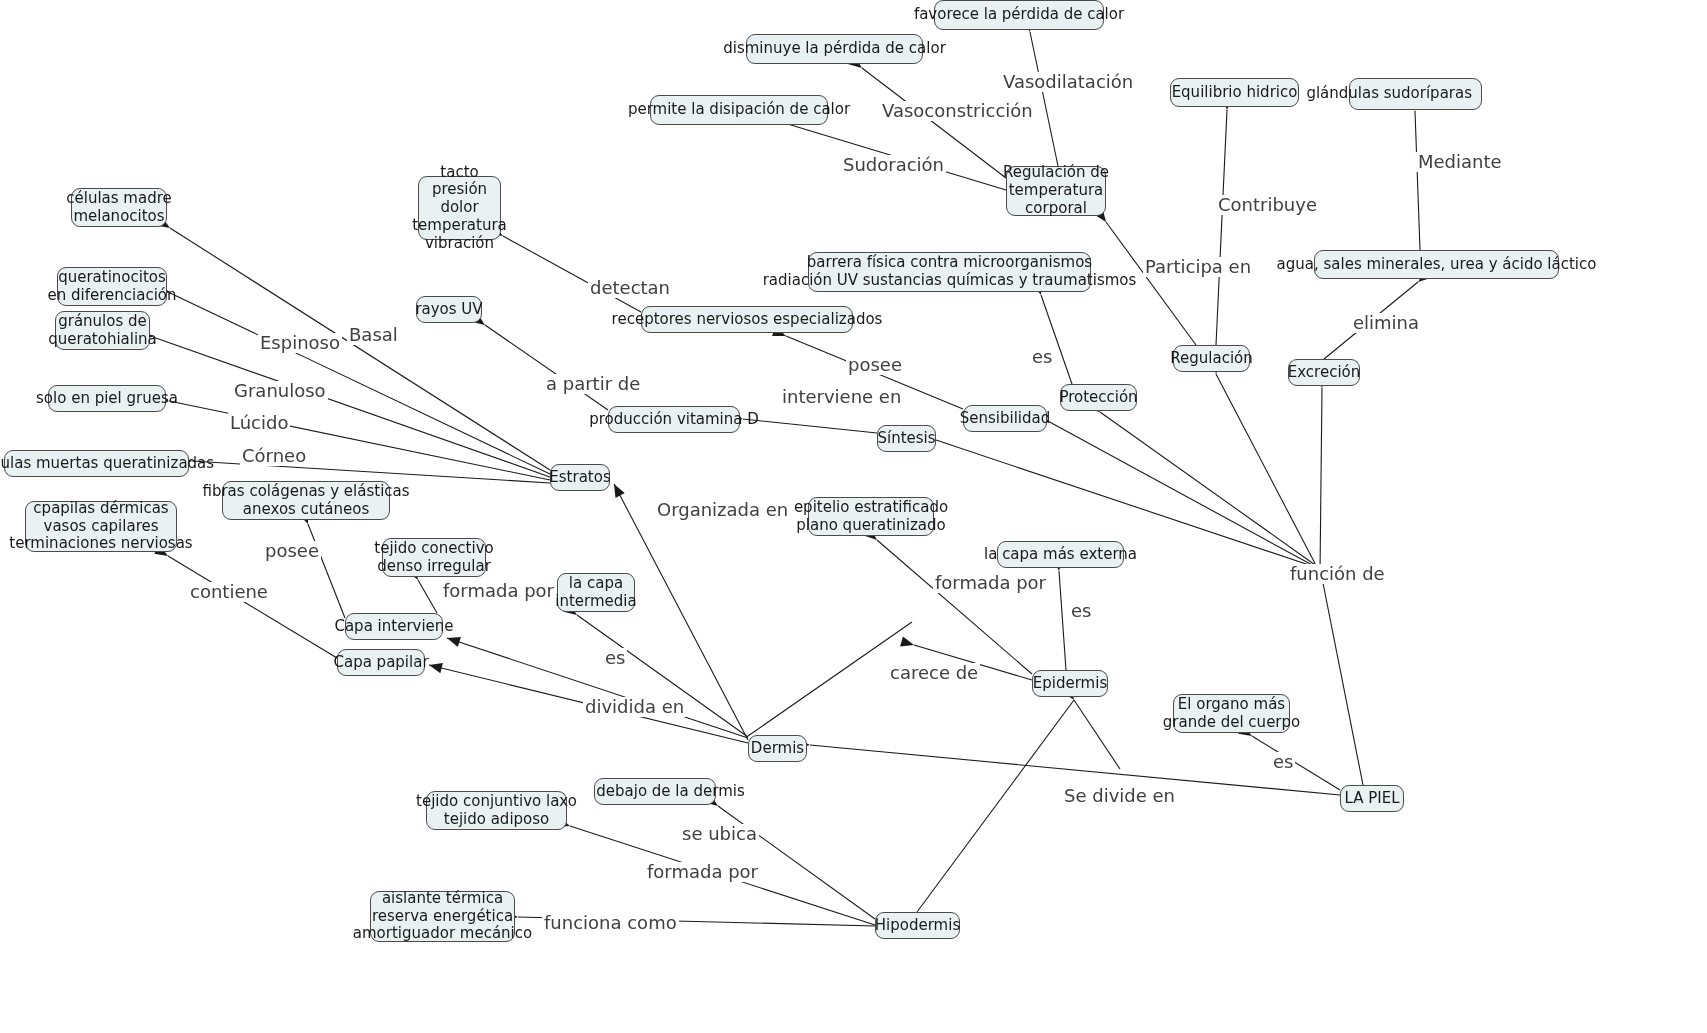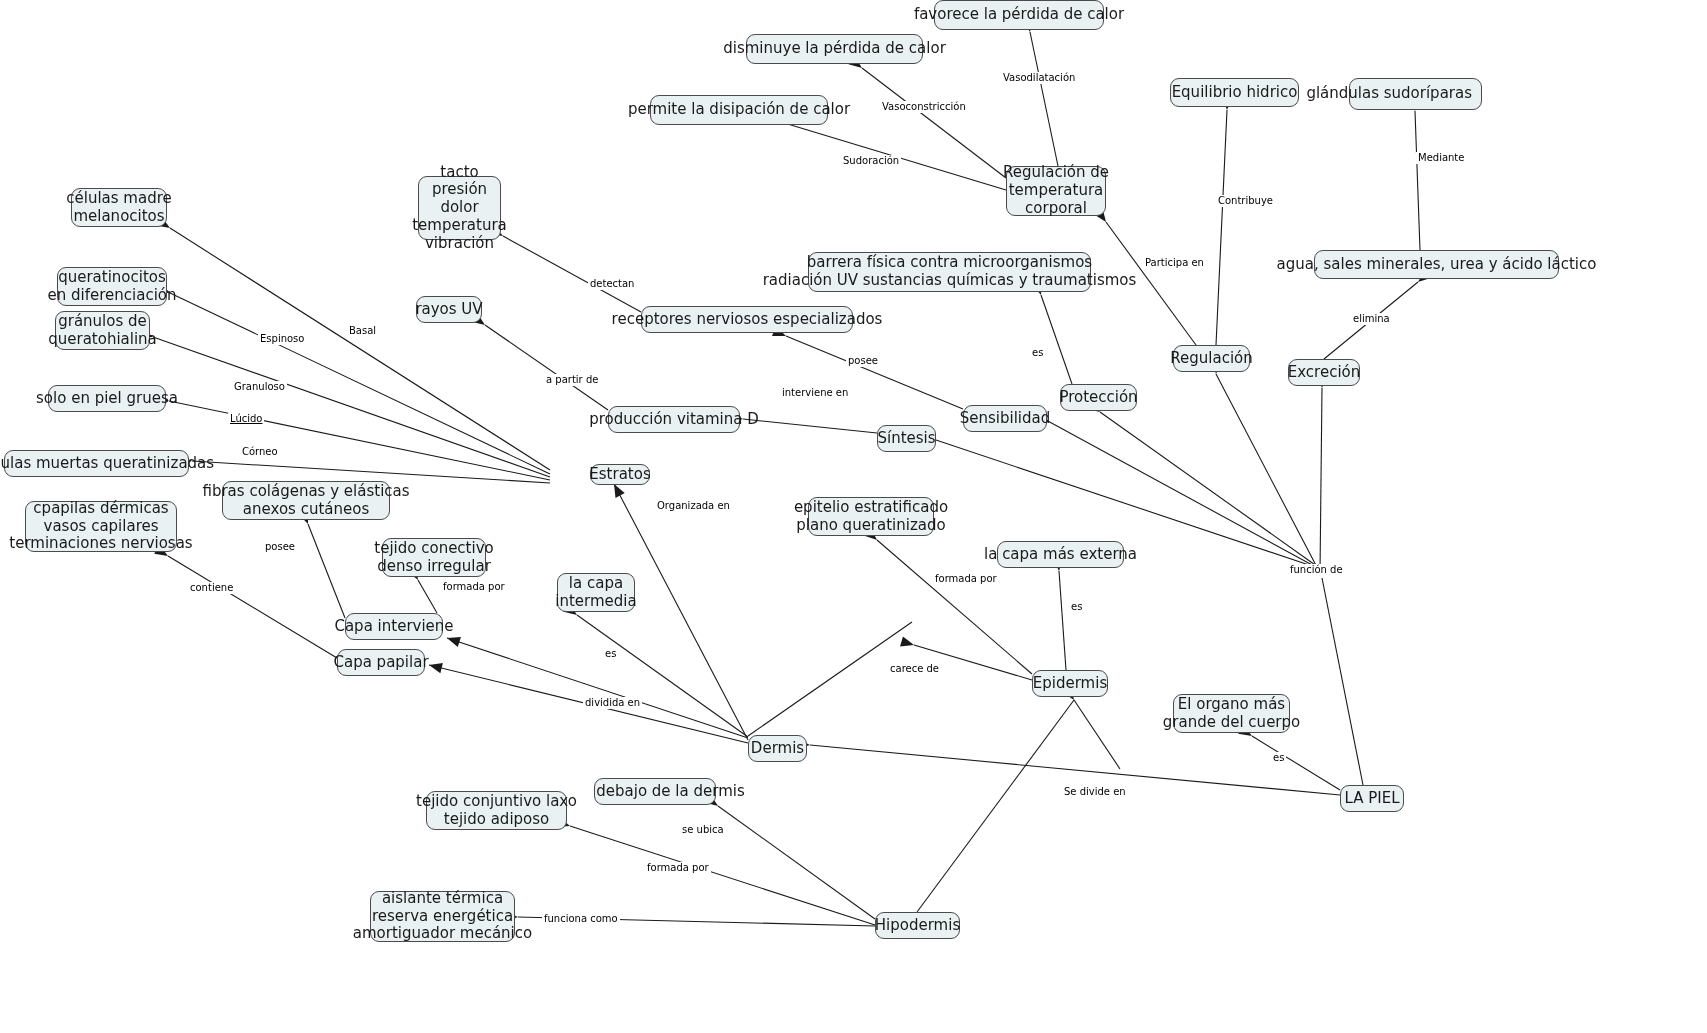--- a/index.html
+++ b/index.html
@@ -35,22 +35,22 @@
     display: flex;
     align-items: center;
     justify-content: center;
     padding: 3px 9px;
     white-space: pre;
     z-index: 3;
   }
   .edge-label {
     position: absolute;
     background: #ffffff;
-    color: #000000;
-    font-size: 10px;
+    color: #404040;
+    font-size: 18px;
     line-height: 1;
     white-space: nowrap;
     padding: 1px 2px;
     z-index: 4;
   }
 </style>
 </head>
 <body>
 
 <div id="canvas">
@@ -161,21 +161,21 @@
 queratohialina</span></div>
     <div class="node" style="left: 641px; top: 306px; width: 212px; height: 27px;"><span>receptores nerviosos especializados</span></div>
     <div class="node" style="left: 1173px; top: 345px; width: 77px; height: 27px;"><span>Regulación</span></div>
     <div class="node" style="left: 1288px; top: 359px; width: 72px; height: 27px;"><span>Excreción</span></div>
     <div class="node" style="left: 48px; top: 385px; width: 118px; height: 27px;"><span>solo en piel gruesa</span></div>
     <div class="node" style="left: 1060px; top: 384px; width: 77px; height: 27px;"><span>Protección</span></div>
     <div class="node" style="left: 608px; top: 406px; width: 132px; height: 27px;"><span>producción vitamina D</span></div>
     <div class="node" style="left: 963px; top: 405px; width: 84px; height: 27px;"><span>Sensibilidad</span></div>
     <div class="node" style="left: 877px; top: 425px; width: 59px; height: 27px;"><span>Síntesis</span></div>
     <div class="node" style="left: 4px; top: 450px; width: 185px; height: 27px;"><span>células muertas queratinizadas</span></div>
-    <div class="node" style="left: 550px; top: 464px; width: 60px; height: 21px; margin-left: 40px;"><span>Estratos</span></div>
+    <div class="node" style="left: 550px; top: 464px; width: 60px; height: 27px;"><span>Estratos</span></div>
     <div class="node" style="left: 222px; top: 481px; width: 168px; height: 39px;"><span>fibras colágenas y elásticas
 anexos cutáneos</span></div>
     <div class="node" style="left: 808px; top: 497px; width: 126px; height: 39px;"><span>epitelio estratificado
 plano queratinizado</span></div>
     <div class="node" style="left: 25px; top: 501px; width: 152px; height: 51px;"><span>cpapilas dérmicas
 vasos capilares
 terminaciones nerviosas</span></div>
     <div class="node" style="left: 997px; top: 541px; width: 127px; height: 27px;"><span>la capa más externa</span></div>
     <div class="node" style="left: 382px; top: 538px; width: 104px; height: 39px;"><span>tejido conectivo
 denso irregular</span></div>
@@ -203,21 +203,21 @@
     <div class="edge-label" style="left: 1416px; top: 152px;"><span>Mediante</span></div>
     <div class="edge-label" style="left: 1351px; top: 313px;"><span>elimina</span></div>
     <div class="edge-label" style="left: 588px; top: 278px;"><span>detectan</span></div>
     <div class="edge-label" style="left: 544px; top: 374px;"><span>a partir de</span></div>
     <div class="edge-label" style="left: 846px; top: 355px;"><span>posee</span></div>
     <div class="edge-label" style="left: 1030px; top: 347px;"><span>es</span></div>
     <div class="edge-label" style="left: 780px; top: 387px;"><span>interviene en</span></div>
     <div class="edge-label" style="left: 347px; top: 325px;"><span>Basal</span></div>
     <div class="edge-label" style="left: 258px; top: 333px;"><span>Espinoso</span></div>
     <div class="edge-label" style="left: 232px; top: 381px;"><span>Granuloso</span></div>
-    <div class="edge-label" style="left: 228px; top: 413px; text-decoration: underline;"><span>Lúcido</span></div>
+    <div class="edge-label" style="left: 228px; top: 413px;"><span>Lúcido</span></div>
     <div class="edge-label" style="left: 240px; top: 446px;"><span>Córneo</span></div>
     <div class="edge-label" style="left: 655px; top: 500px;"><span>Organizada en</span></div>
     <div class="edge-label" style="left: 263px; top: 541px;"><span>posee</span></div>
     <div class="edge-label" style="left: 188px; top: 582px;"><span>contiene</span></div>
     <div class="edge-label" style="left: 441px; top: 581px;"><span>formada por</span></div>
     <div class="edge-label" style="left: 583px; top: 697px;"><span>dividida en</span></div>
     <div class="edge-label" style="left: 603px; top: 648px;"><span>es</span></div>
     <div class="edge-label" style="left: 933px; top: 573px;"><span>formada por</span></div>
     <div class="edge-label" style="left: 1069px; top: 601px;"><span>es</span></div>
     <div class="edge-label" style="left: 888px; top: 663px;"><span>carece de</span></div>

